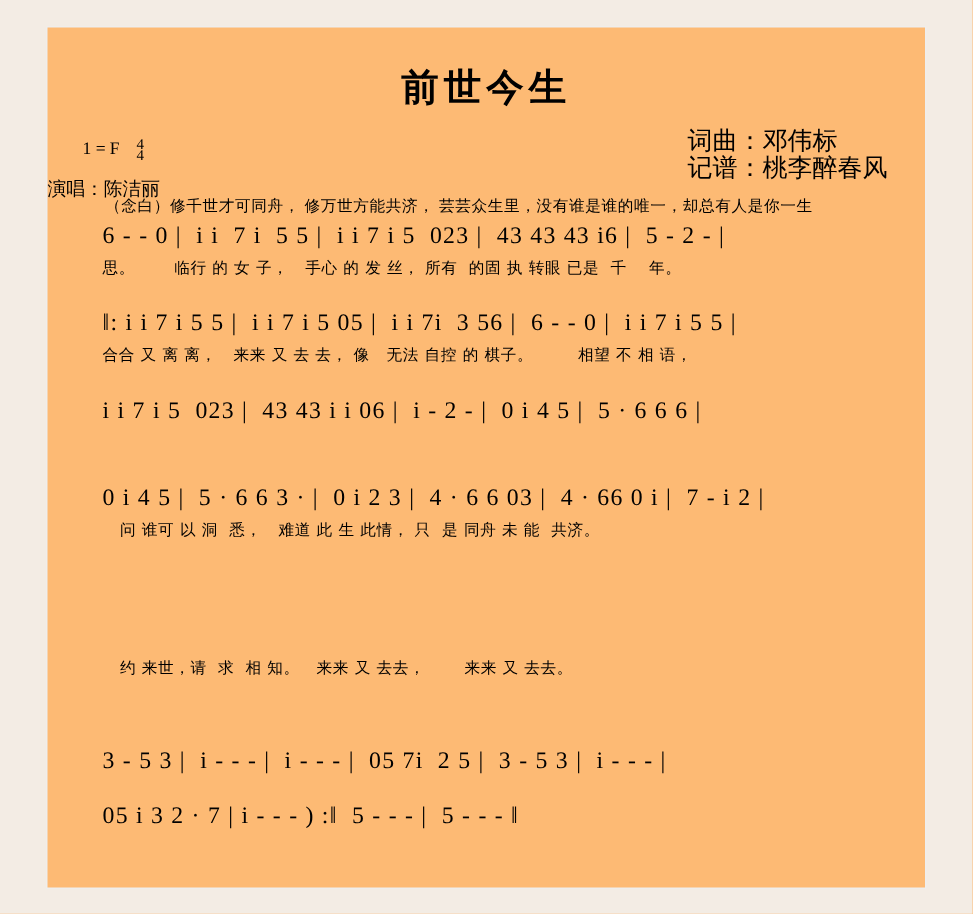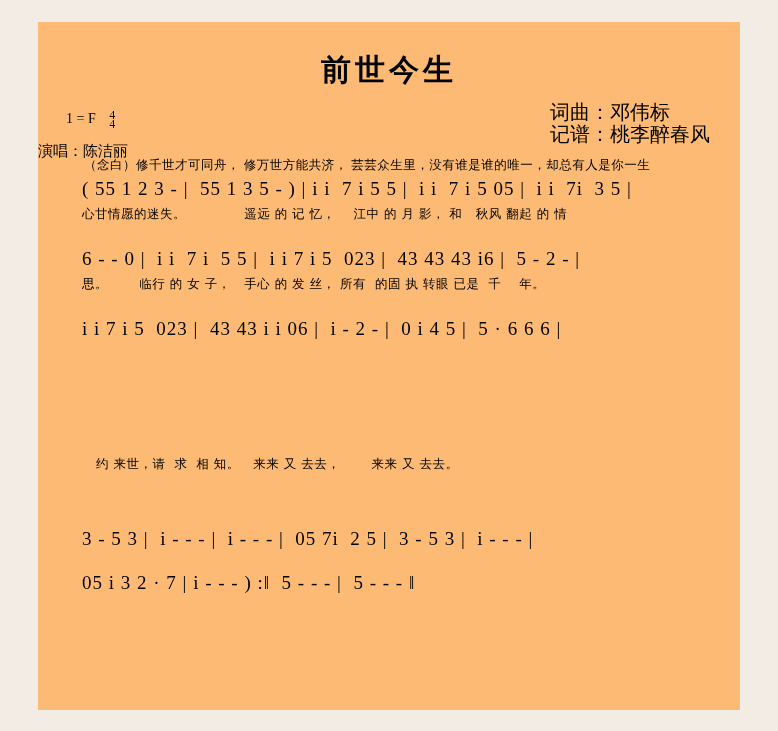--- a/index.html
+++ b/index.html
@@ -104,35 +104,39 @@
     </div>
     <div class="singer">演唱：陈洁丽</div>
     <div class="credits">
       <div>词曲：邓伟标</div>
       <div>记谱：桃李醉春风</div>
     </div>
   </div>
 
   <div class="spoken">（念白）修千世才可同舟，  修万世方能共济，  芸芸众生里，没有谁是谁的唯一，却总有人是你一生</div>
 
-  <div class="system">
-    <div class="notes">( 55 1 2 3 - |  55 1 3 5 - ) | i i  7 i 5 5 |  i i  7 i 5 05 |  i i  7i  3 5 |</div>
-    <div class="lyrics">心甘情愿的迷失。             遥远 的 记 忆，    江中 的 月 影， 和   秋风 翻起 的 情</div>
-  </div>
 
   <div class="system">
     <div class="notes">6 - - 0 |  i i  7 i  5 5 |  i i 7 i 5  023 |  43 43 43 i6 |  5 - 2 - |</div>
     <div class="lyrics">思。       临行 的 女 子，   手心 的 发 丝， 所有  的固 执 转眼 已是  千    年。</div>
   </div>
 
+  <div class="system">
+    <div class="notes">‖: i i 7 i 5 5 |  i i 7 i 5 05 |  i i 7i  3 56 |  6 - - 0 |  i i 7 i 5 5 |</div>
+    <div class="lyrics">合合 又 离 离，   来来 又 去 去， 像   无法 自控 的 棋子。        相望 不 相 语，</div>
+  </div>
 
   <div class="system">
     <div class="notes">i i 7 i 5  023 |  43 43 i i 06 |  i - 2 - |  0 i 4 5 |  5 · 6 6 6 |</div>
   </div>
 
+  <div class="system">
+    <div class="notes">0 i 4 5 |  5 · 6 6 3 · |  0 i 2 3 |  4 · 6 6 03 |  4 · 66 0 i |  7 - i 2 |</div>
+    <div class="lyrics lyr-ind">问 谁可 以 洞  悉，   难道 此 生 此情， 只  是 同舟 未 能  共济。</div>
+  </div>
 
   <div class="system">
   </div>
 
   <div class="system">
     <div class="lyrics lyr-ind">约 来世，请  求  相 知。   来来 又 去去，       来来 又 去去。</div>
   </div>
 
   <div class="system" style="height:44px">
     <div class="notes">3 - 5 3 |  i - - - |  i - - - |  05 7i  2 5 |  3 - 5 3 |  i - - - |</div>

